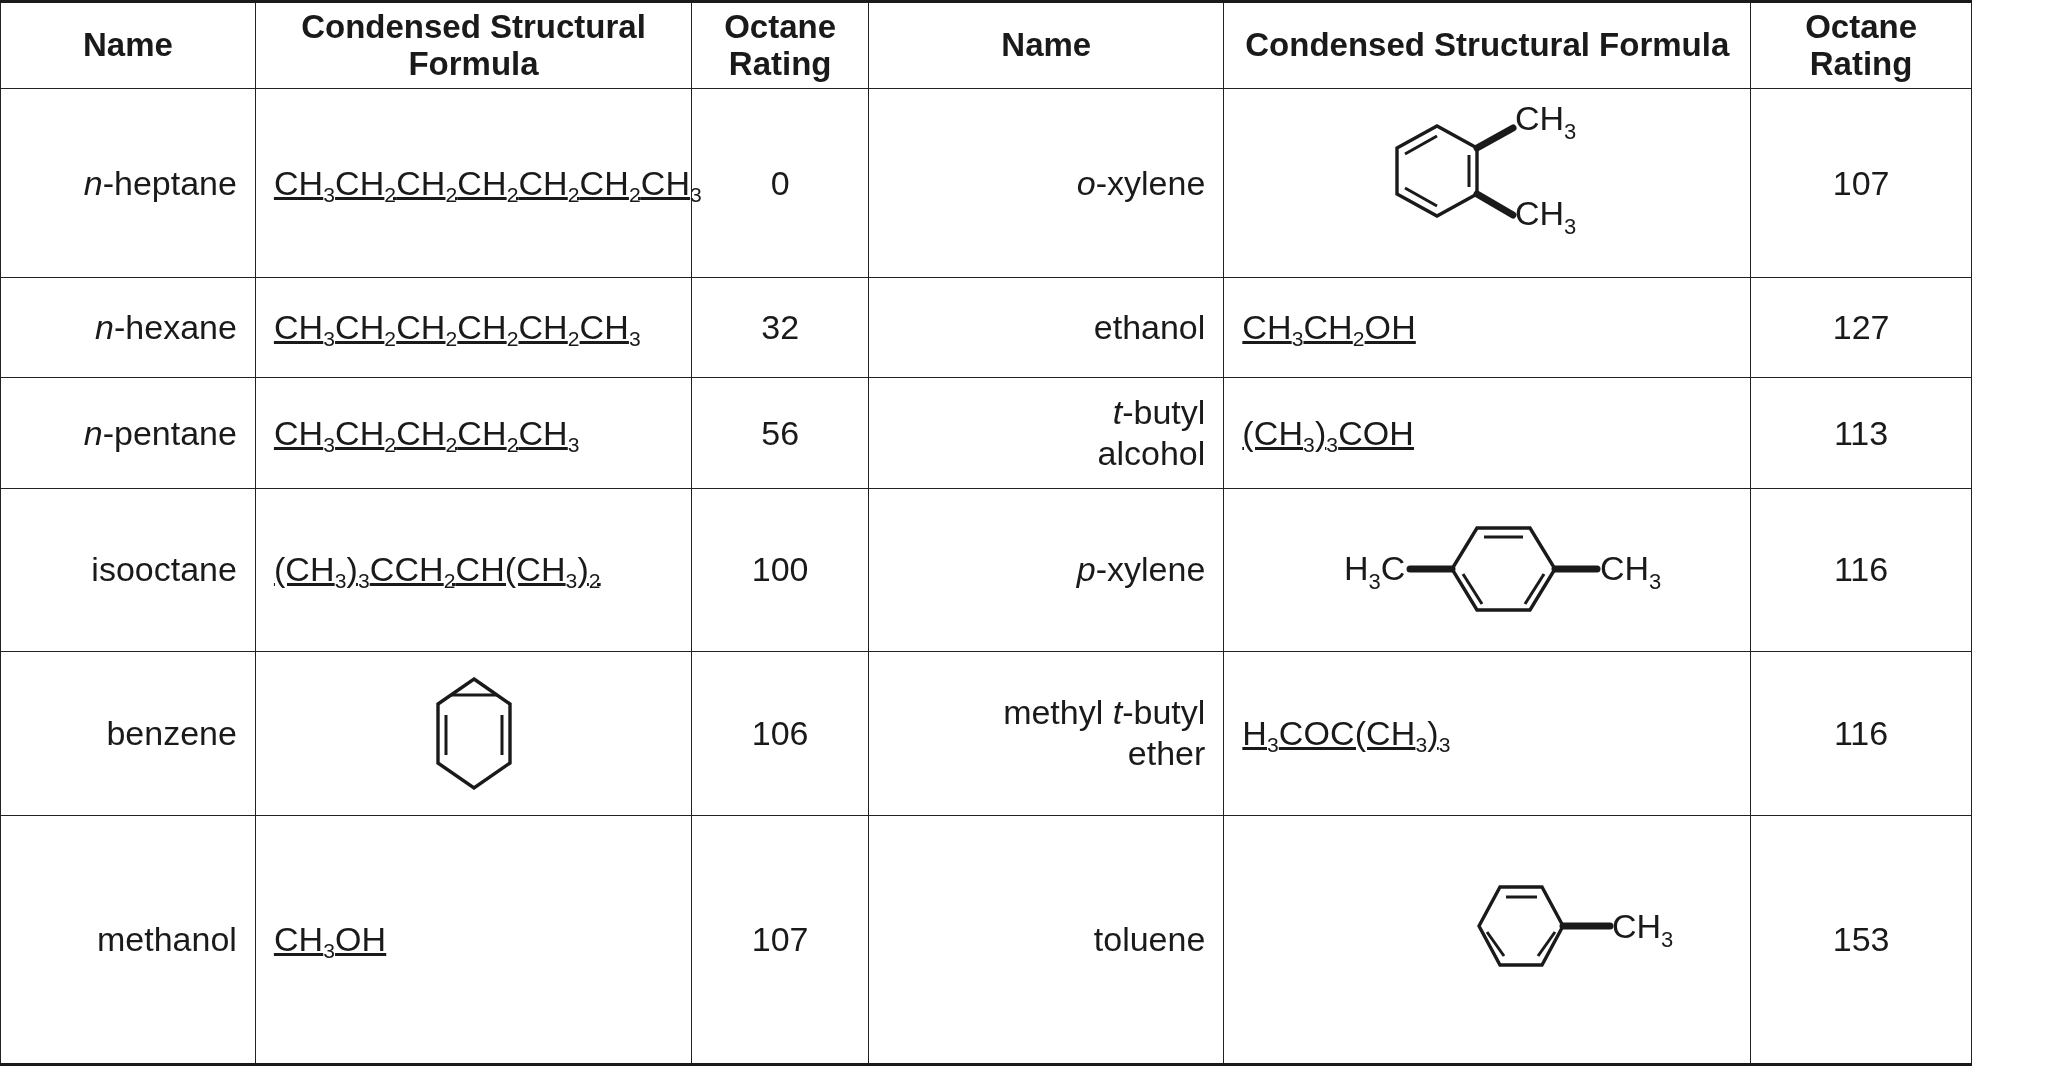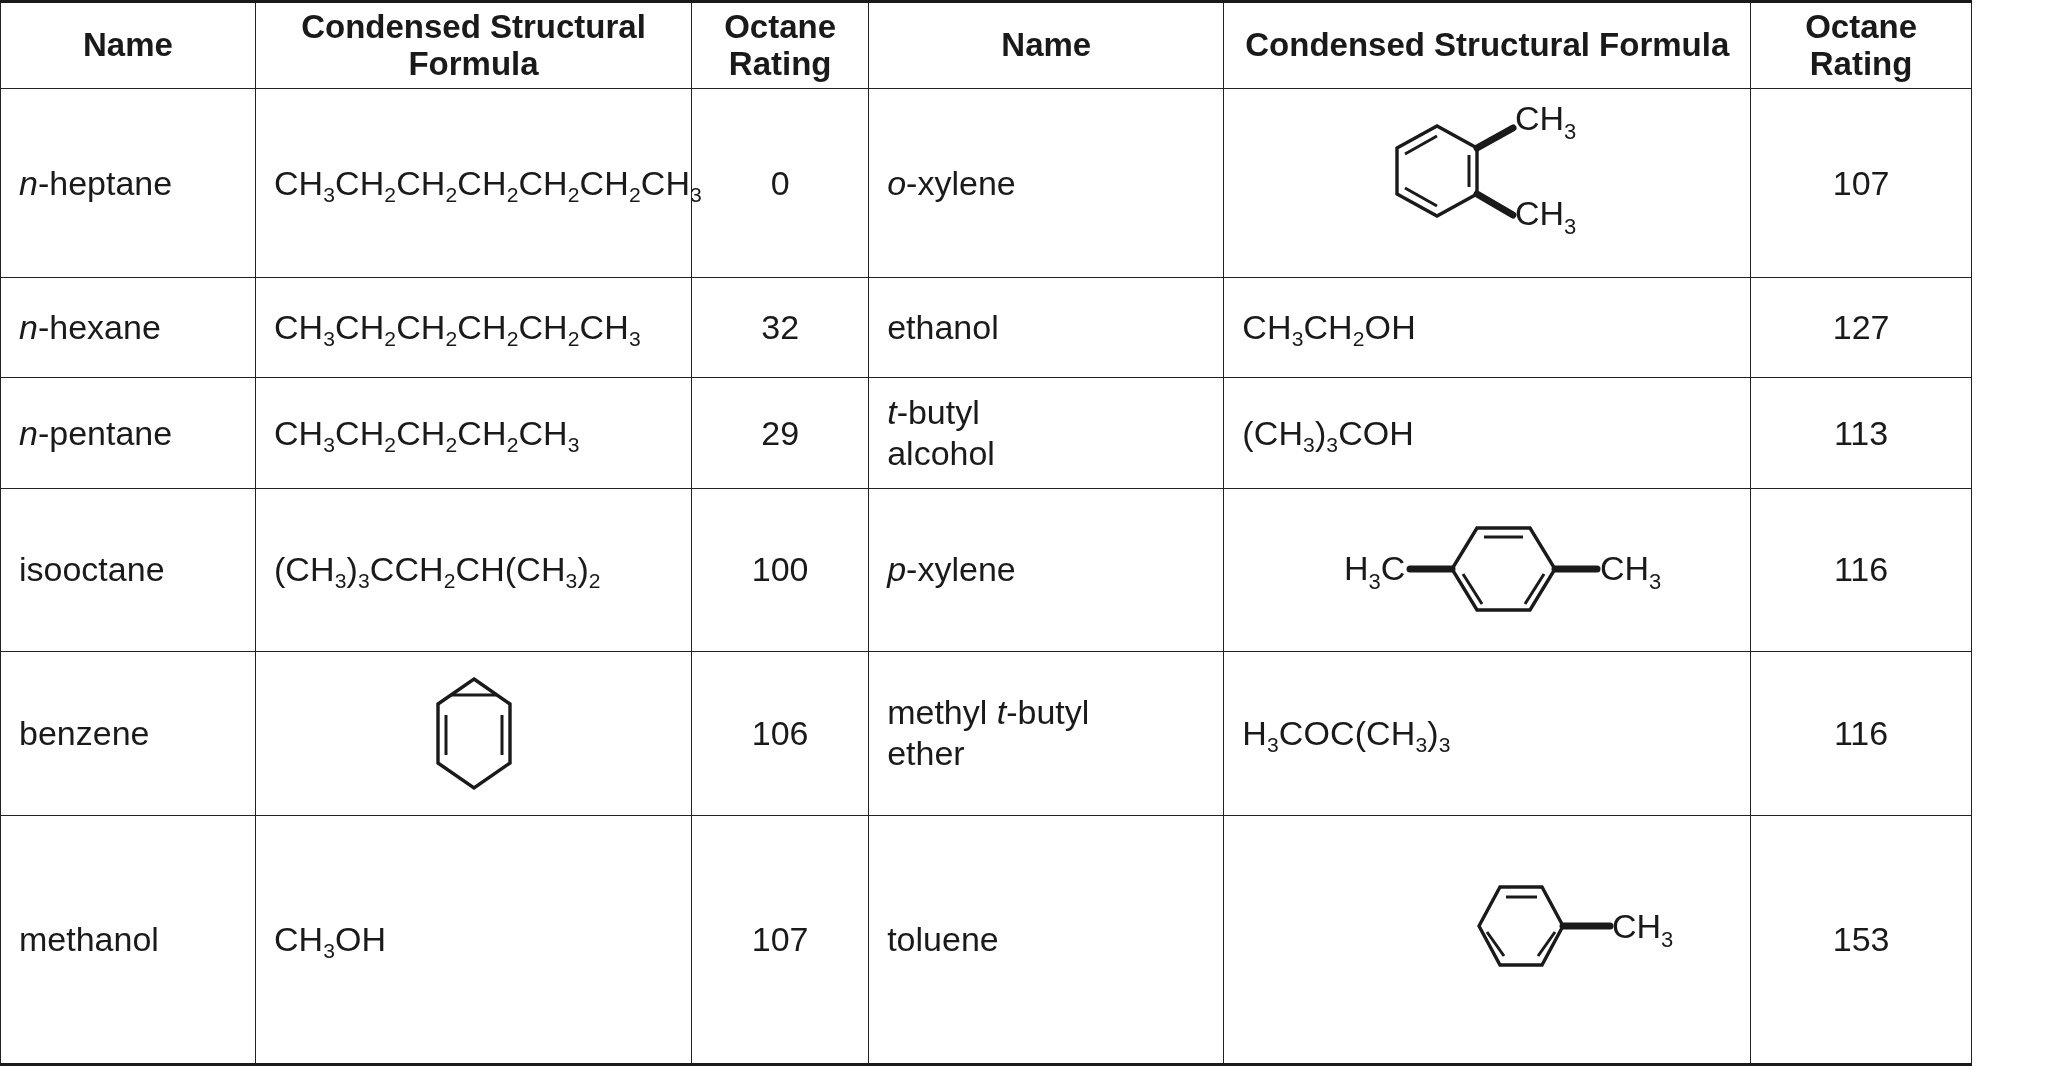--- a/index.html
+++ b/index.html
@@ -31,22 +31,22 @@
     line-height:1.12;
     text-align:center;
     height:85px;
     padding-top:2px;
   }
   tbody td{
     font-size:34px;
     line-height:1.2;
     font-weight:400;
   }
-  .c-name{text-align:left;}
-  .c-formula{text-align:left;}
+  .c-name{text-align:right;}
+  .c-formula{text-align:left;text-decoration:underline;}
   .c-rating{text-align:center;font-size:34px;}
   .col-name1{width:239px;}
   .col-form1{width:409px;}
   .col-rate1{width:166px;}
   .col-name2{width:333px;}
   .col-form2{width:494px;}
   .col-rate2{width:207px;}
 
   .it{font-style:italic;}
   sub{font-size:.62em;line-height:0;vertical-align:-0.32em;}
@@ -138,21 +138,21 @@
       <td class="c-rating">127</td>
     </tr>
 
     <tr class="r-pent">
       <td class="c-name">
         <span class="it">n</span><span>-pentane</span>
       </td>
       <td class="c-formula">
         <span class="formula-text">CH<sub>3</sub>CH<sub>2</sub>CH<sub>2</sub>CH<sub>2</sub>CH<sub>3</sub></span>
       </td>
-      <td class="c-rating">29</td>
+      <td class="c-rating">56</td>
       <td class="c-name">
         <span class="it">t</span><span>-butyl</span><br>
         <span>alcohol</span>
       </td>
       <td class="c-formula">
         <span class="formula-text">(CH<sub>3</sub>)<sub>3</sub>COH</span>
       </td>
       <td class="c-rating">113</td>
     </tr>
 

